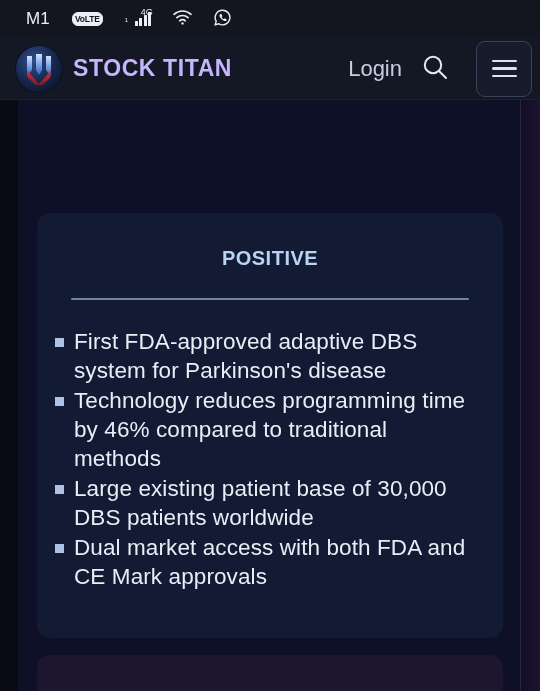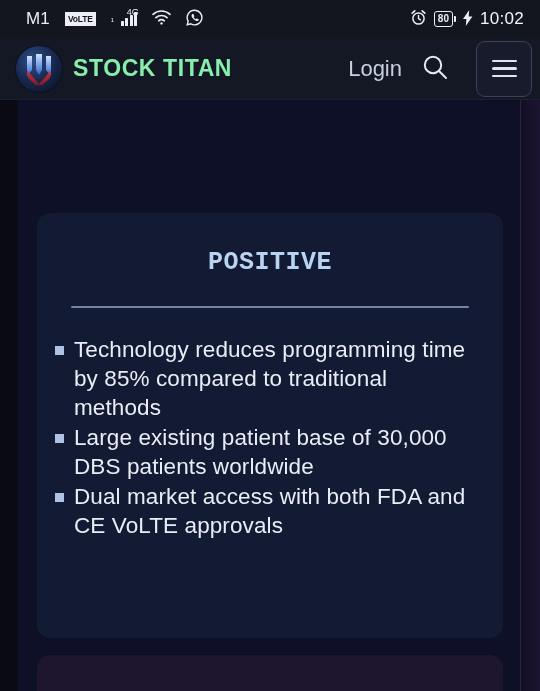--- a/index.html
+++ b/index.html
@@ -21,25 +21,25 @@
     position:relative;
     height:38px;
     background:#14161f;
     display:flex;
     align-items:center;
     justify-content:space-between;
     padding:0 16px 0 26px;
     color:#f2f3f7;
   }
   .sb-left, .sb-right { display:flex; align-items:center; }
-  .sb-left { gap:15px;justify-content:space-between; }
+  .sb-left { gap:22px;justify-content:space-between; }
   .sb-right { gap:7px; }
   .carrier { font-size:17px; letter-spacing:.2px; color:#eceef4; }
   .volte {
-    border:1.5px solid #eceef4; border-radius:0;
+    border:1.5px solid #eceef4; border-radius:6px;
     font-size:8.5px; font-weight:bold; letter-spacing:-.2px;
     padding:1.5px 2px; line-height:1; color:#14161f; background:#eceef4;
   }
   .sig-wrap { display:flex; align-items:flex-end; gap:1px; position:relative; padding-left:1px;}
   .gtag { font-size:9px; line-height:1; position:absolute; top:-4px; left:16px; color:#eceef4;}
   .gtag2 { font-size:6px; line-height:1; position:absolute; top:5px; left:0px; color:#eceef4;}
   .bars { display:flex; align-items:flex-end; gap:1.5px; margin-left:9px; }
   .bars i { display:block; width:3px; background:#eceef4; border-radius:.5px; }
   .bars i:nth-child(1){height:5px;} .bars i:nth-child(2){height:8px;}
   .bars i:nth-child(3){height:11px;} .bars i:nth-child(4){height:14px;}
@@ -68,21 +68,21 @@
     width:46px; height:46px; border-radius:50%;
     background:radial-gradient(circle at 38% 32%, #2f4d8a 0%, #16264a 52%, #090d1c 100%);
     position:relative; flex:none;
     box-shadow:0 0 0 1px #0c1124;
   }
   .logo-mark svg { position:absolute; left:50%; top:50%; transform:translate(-50%,-50%); }
   .brand {
     margin-left:11px;
     font-family:"Liberation Sans Narrow","Liberation Sans", sans-serif;
     font-size:23px; font-weight:bold; letter-spacing:.6px;
-    color:#86efac; white-space:nowrap;
+    color:#c4b5fd; white-space:nowrap;
   }
   .nav { margin-left:auto; display:flex; align-items:center; gap:16px; }
   .nav a {
     font-size:22px; color:#c6cfe0; text-decoration:none; white-space:nowrap;
   }
   .search-btn {
     width:34px; height:34px; display:flex; align-items:center; justify-content:center;
     background:none; border:none; cursor:pointer;
   }
   .menu-btn {
@@ -119,23 +119,23 @@
     top:113px; height:425px;
     background:#131a33;
   }
   .card.negative {
     top:555px; height:160px;
     background:#1e152e;
   }
 
   .card-title {
     text-align:center;
-    font-family:Liberation Mono, monospace;
+    font-family:Liberation Sans, sans-serif;
     font-weight:bold;
-    font-size:36px;
+    font-size:29px;
     letter-spacing:.5px;
     font-variant:small-caps;
     text-transform:lowercase;
     padding-top:26px;
   }
   .positive .card-title { color:#b9d3f2; }
   .negative .card-title { color:#f2809f; }
 
   .divider { height:2px; margin:26px 34px 0 34px; border-radius:1px; }
   .positive .divider { background:#74839f; }
@@ -184,39 +184,20 @@
           <path d="M6.7 10.8c.8-.7 1.8-1.1 2.8-1.1s2 .4 2.8 1.1" stroke="#eceef4" stroke-width="1.7" stroke-linecap="round"></path>
           <circle cx="9.5" cy="13.4" r="1.2" fill="#eceef4"></circle>
         </svg>
       </span>
       <span class="glyph">
         <svg width="17" height="17" viewBox="0 0 17 17" fill="none">
           <path d="M8.5 1.2a7.3 7.3 0 00-6.3 11l-1 3.6 3.7-1a7.3 7.3 0 103.6-13.6z" stroke="#eceef4" stroke-width="1.4" fill="none"></path>
           <path d="M5.9 5.3c.2-.4.4-.4.6-.4h.5c.2 0 .4 0 .6.5l.7 1.6c.1.2 0 .4-.1.5l-.4.5c-.1.2-.2.3 0 .6.3.5.8 1.1 1.5 1.5.3.2.5.2.6 0l.5-.5c.2-.2.3-.2.5-.1l1.5.8c.2.1.3.2.3.4 0 .3-.2.9-.5 1.1-.3.2-.9.4-1.5.2-1-.3-2.2-.9-3.2-2C6 8.8 5.6 7.7 5.6 7c0-.6.2-1.2.3-1.4z" fill="#eceef4"></path>
         </svg>
       </span>
-    </div>
-    <div class="sb-right">
-      <span class="glyph">
-        <svg width="17" height="17" viewBox="0 0 17 17" fill="none">
-          <circle cx="8.5" cy="9.5" r="5.6" stroke="#eceef4" stroke-width="1.5"></circle>
-          <path d="M8.5 6.4v3.3l2 1.2" stroke="#eceef4" stroke-width="1.4" stroke-linecap="round"></path>
-          <path d="M2.2 4.1l2.6-2.3M14.8 4.1l-2.6-2.3" stroke="#eceef4" stroke-width="1.7" stroke-linecap="round"></path>
-        </svg>
-      </span>
-      <span class="battery">
-        <span class="batt-body">80</span>
-        <span class="batt-tip"></span>
-      </span>
-      <span class="glyph">
-        <svg width="10" height="16" viewBox="0 0 10 16">
-            <path d="M6.2 0L0 9h3.4L2.8 16 9.4 6.6H5.7L6.2 0z" fill="#eceef4"></path>
-          </svg>
-      </span>
-      <span class="clock">10:02</span>
     </div>
   </div>
 
   <div class="header">
     <div class="logo-mark">
       <svg width="30" height="32" viewBox="0 0 30 32">
         <defs>
           <linearGradient id="bl" x1="0" y1="0" x2="0" y2="1">
             <stop offset="0%" stop-color="#cfe4ff"></stop>
               <stop offset="100%" stop-color="#2b62c9"></stop>
@@ -251,23 +232,24 @@
     </div>
   </div>
 
   <div class="page">
     <div class="container">
 
       <div class="card positive">
         <div class="card-title">Positive</div>
         <div class="divider"></div>
         <ul class="bullets">
-          <li>Technology reduces programming time by 85% compared to traditional methods</li>
+          <li>First FDA-approved adaptive DBS system for Parkinson's disease</li>
+          <li>Technology reduces programming time by 46% compared to traditional methods</li>
           <li>Large existing patient base of 30,000 DBS patients worldwide</li>
-          <li>Dual market access with both FDA and CE VoLTE approvals</li>
+          <li>Dual market access with both FDA and CE Mark approvals</li>
         </ul>
       </div>
 
       <div class="card negative">
         <div class="card-title">Negative</div>
 
       </div>
 
     </div>
   </div>

